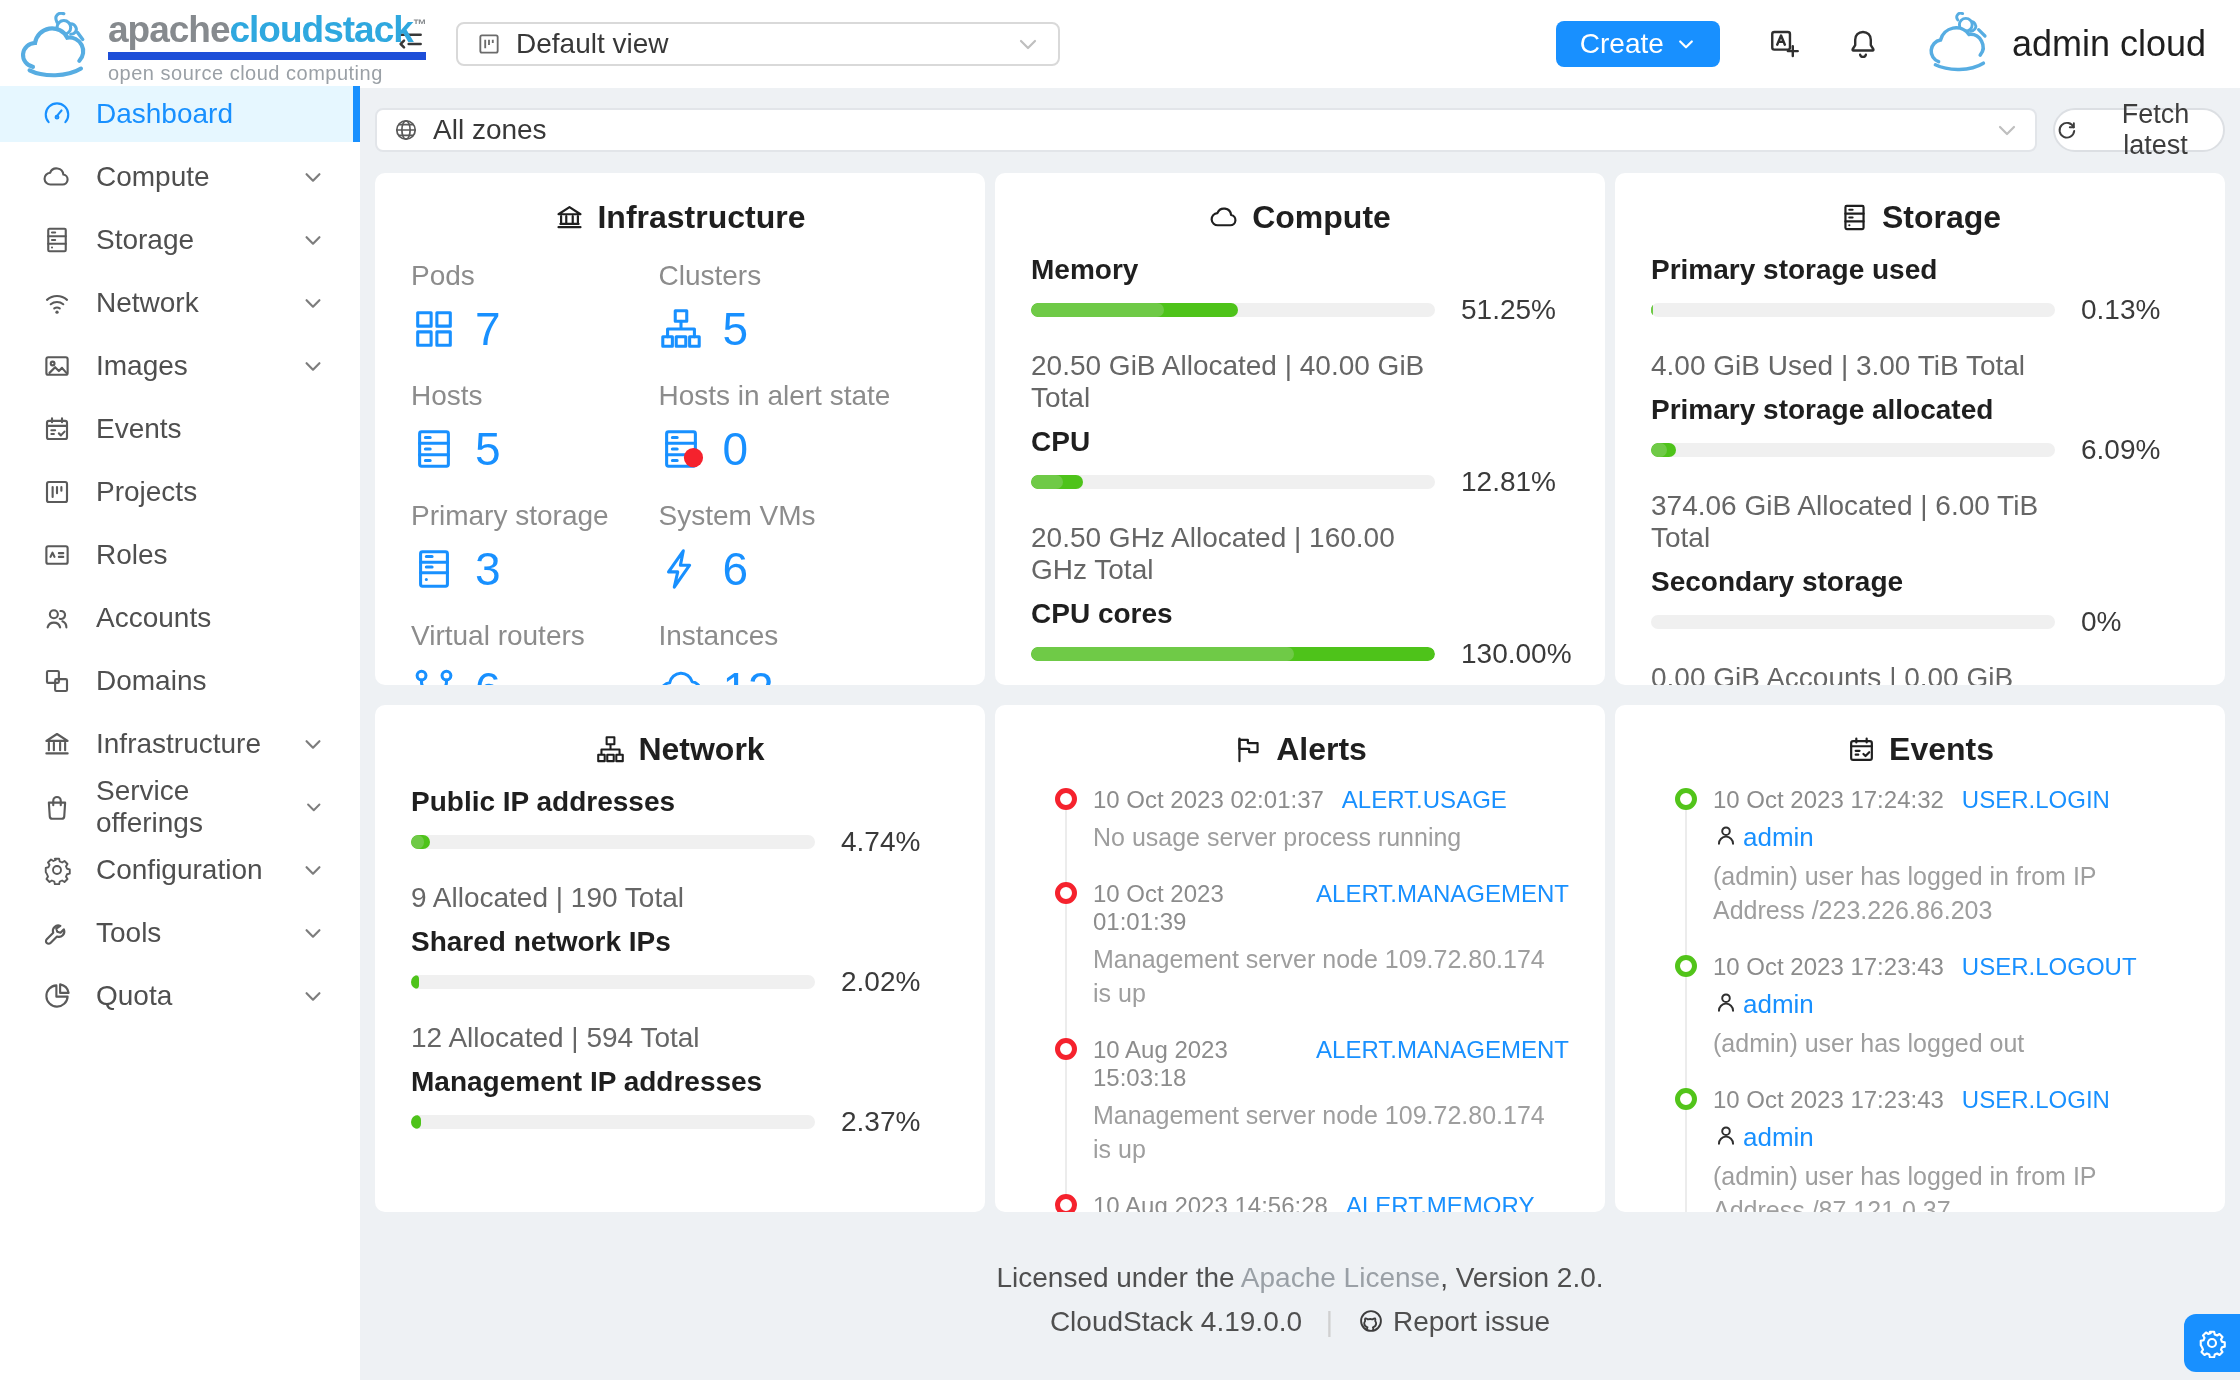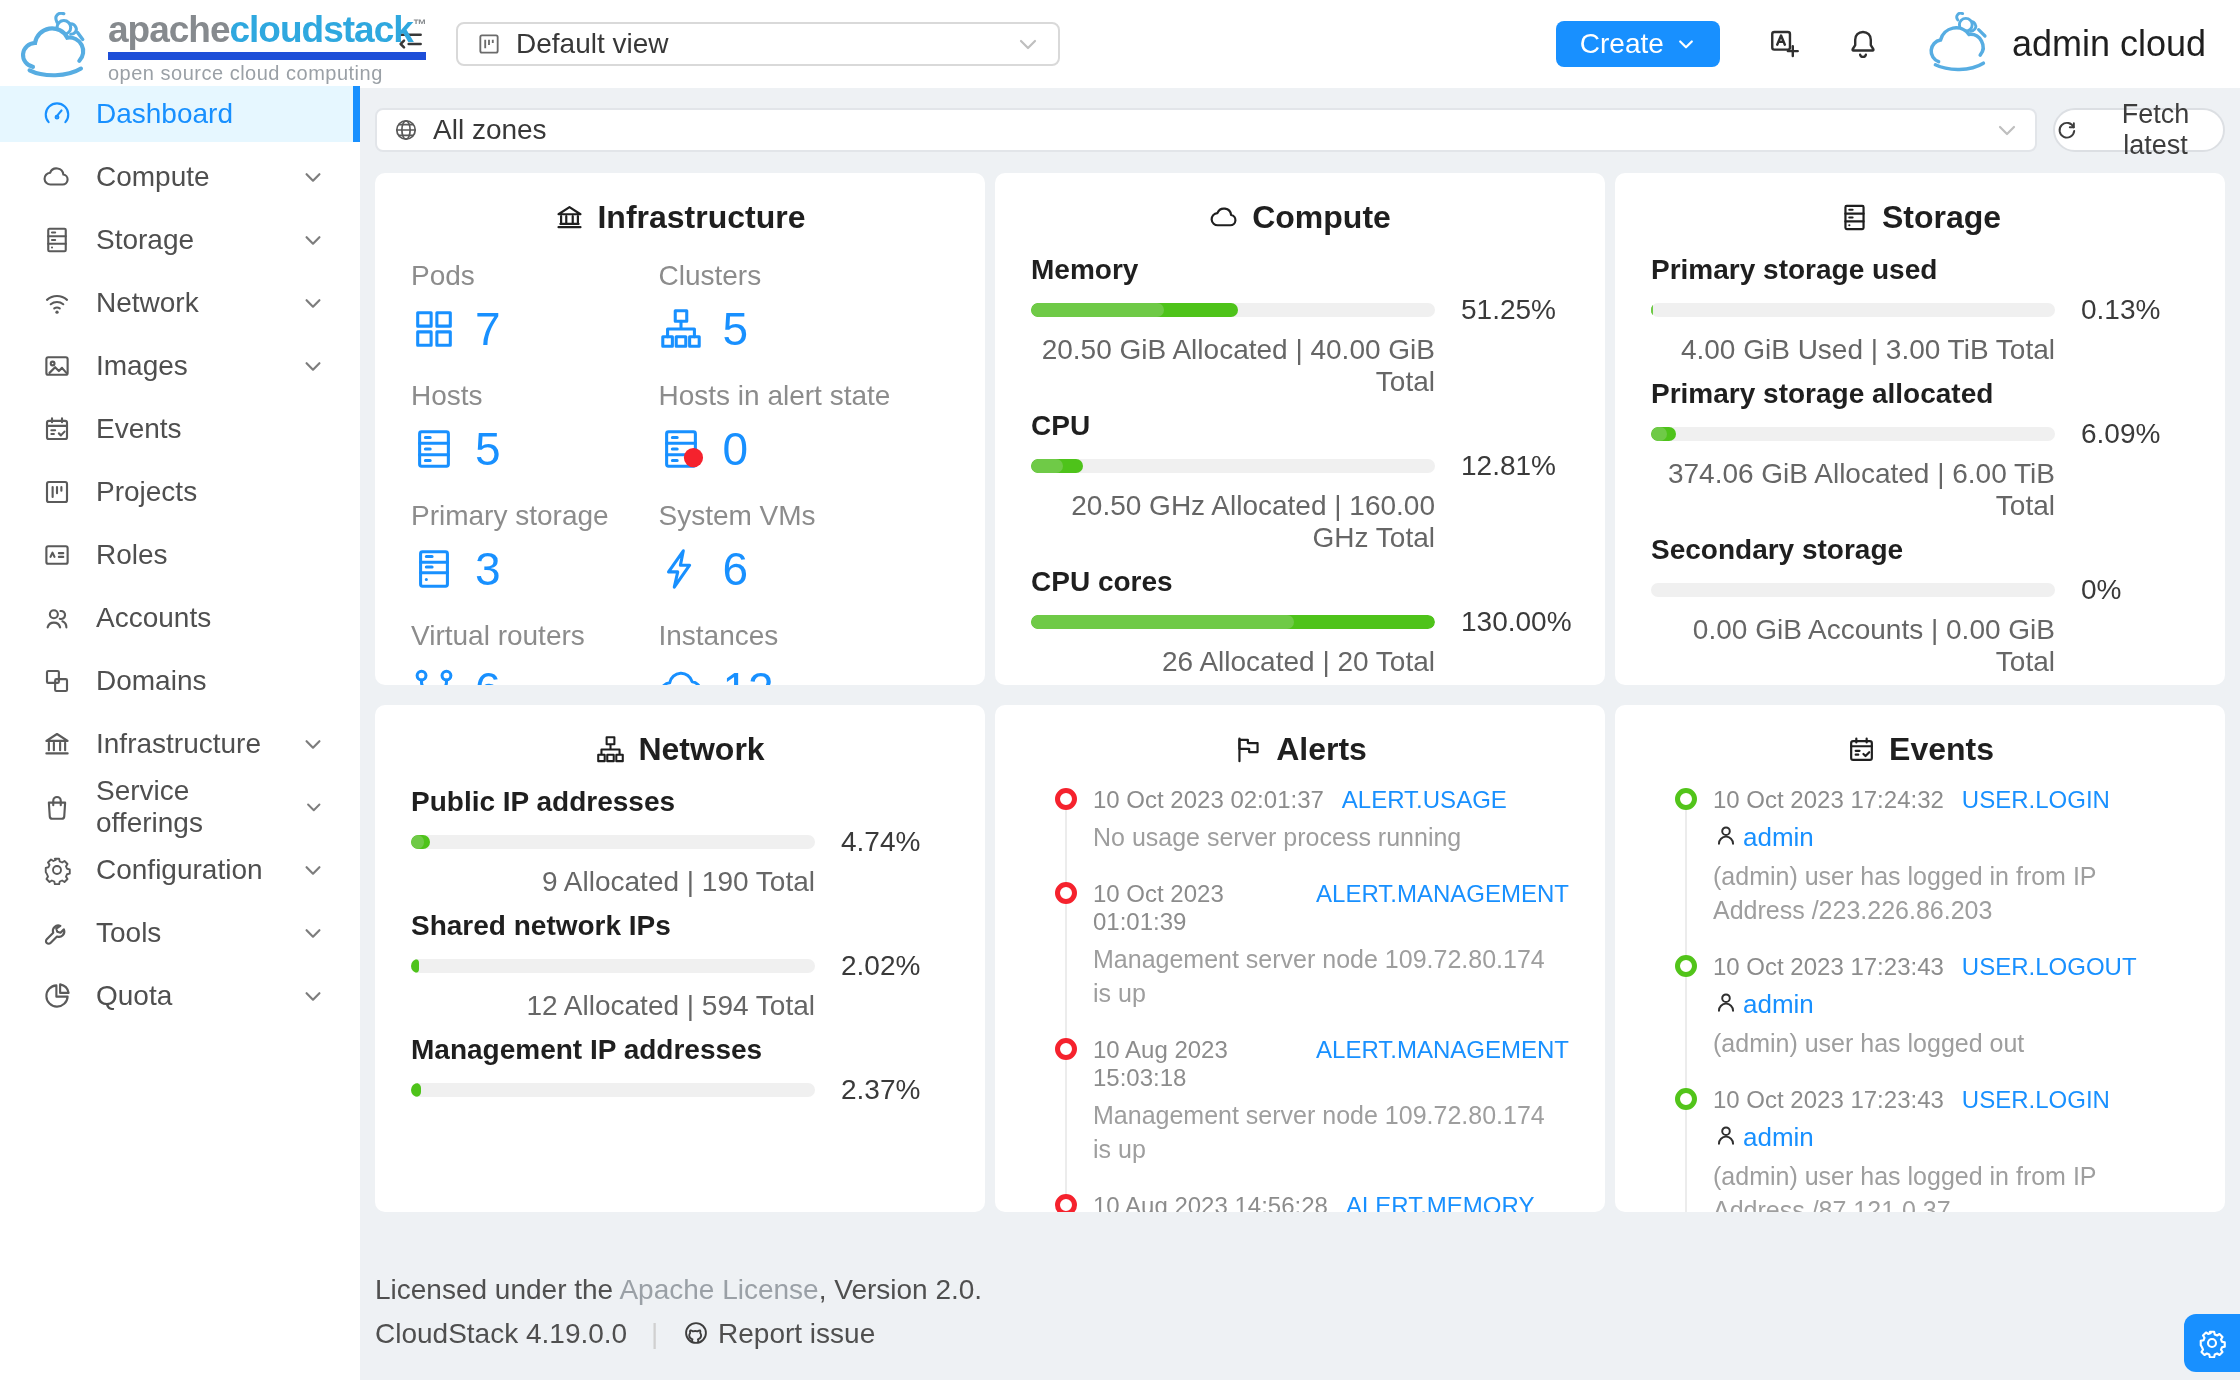--- a/index.html
+++ b/index.html
@@ -71,39 +71,39 @@
   .metric-value .num{font-size:46px;color:var(--primary)}
 
   
   .urow{margin-bottom:12px}
   .u-label{font-size:28px;font-weight:bold;color:#1f1f1f;margin-bottom:8px}
   .u-barline{display:flex;align-items:center;gap:26px}
   .u-track{flex:1;height:14px;border-radius:7px;background:var(--track);position:relative;overflow:hidden}
   .u-fill{position:absolute;left:0;top:0;height:100%;border-radius:7px;background:var(--green-dark)}
   .u-fill.light{background:var(--green-light)}
   .u-pct{width:108px;font-size:28px;color:#3a3a3a}
-  .u-detail{margin-top:8px;margin-right:134px;text-align:right;font-size:28px;color:var(--mid)}
+  .u-detail{margin-top:24px;margin-right:134px;text-align:left;font-size:28px;color:var(--mid)}
 
   
   .tlist{position:relative;height:440px;overflow:hidden}
   .tline{position:absolute;left:34px;top:12px;bottom:0;width:2px;background:#ececec}
   .titem{position:relative;padding-left:62px;margin-bottom:26px}
   .dot{position:absolute;left:24px;top:2px;width:22px;height:22px;border-radius:50%;background:#fff;z-index:1}
   .alert-dot{border:5px solid var(--alert-red)}
   .event-dot{border:5px solid var(--event-green)}
   .titem-head{display:flex;align-items:flex-start;gap:18px}
   .t-time{font-size:24px;color:var(--gray)}
   .t-type{font-size:24px;color:var(--primary);text-decoration:none;cursor:pointer}
   .t-user{display:flex;align-items:flex-start;gap:4px;margin:8px 0 2px 0}
   .t-user .u-icon{width:26px;height:26px;color:#2f2f2f}
   .t-user a{font-size:26px;color:var(--primary);text-decoration:none;cursor:pointer}
   .t-desc{font-size:25px;color:var(--desc);line-height:34px;margin-top:6px;max-width:482px}
 
   
-  .footer{margin-top:56px;color:#4f4f4f;font-size:28px;line-height:44px}
+  .footer{margin-top:44px;text-align:center;color:#4f4f4f;font-size:28px;line-height:44px}
   .footer a{cursor:pointer;text-decoration:none}
   .lic-link{color:#9aa0a6}
   .f-sep{color:#d0d0d0;margin:0 16px}
   .gh-icon{display:inline-block;width:28px;height:28px;color:#3d3d3d;vertical-align:-4px;margin-right:8px}
   .report-link{color:#4f4f4f}
 
   .fab{position:absolute;right:0;bottom:8px;width:56px;height:58px;background:var(--primary);border:none;border-radius:12px 0 0 12px;cursor:pointer;display:flex;align-items:center;justify-content:center;z-index:5}
   .fab .g-icon{width:30px;height:30px;color:#fff}
 </style>
 </head>

